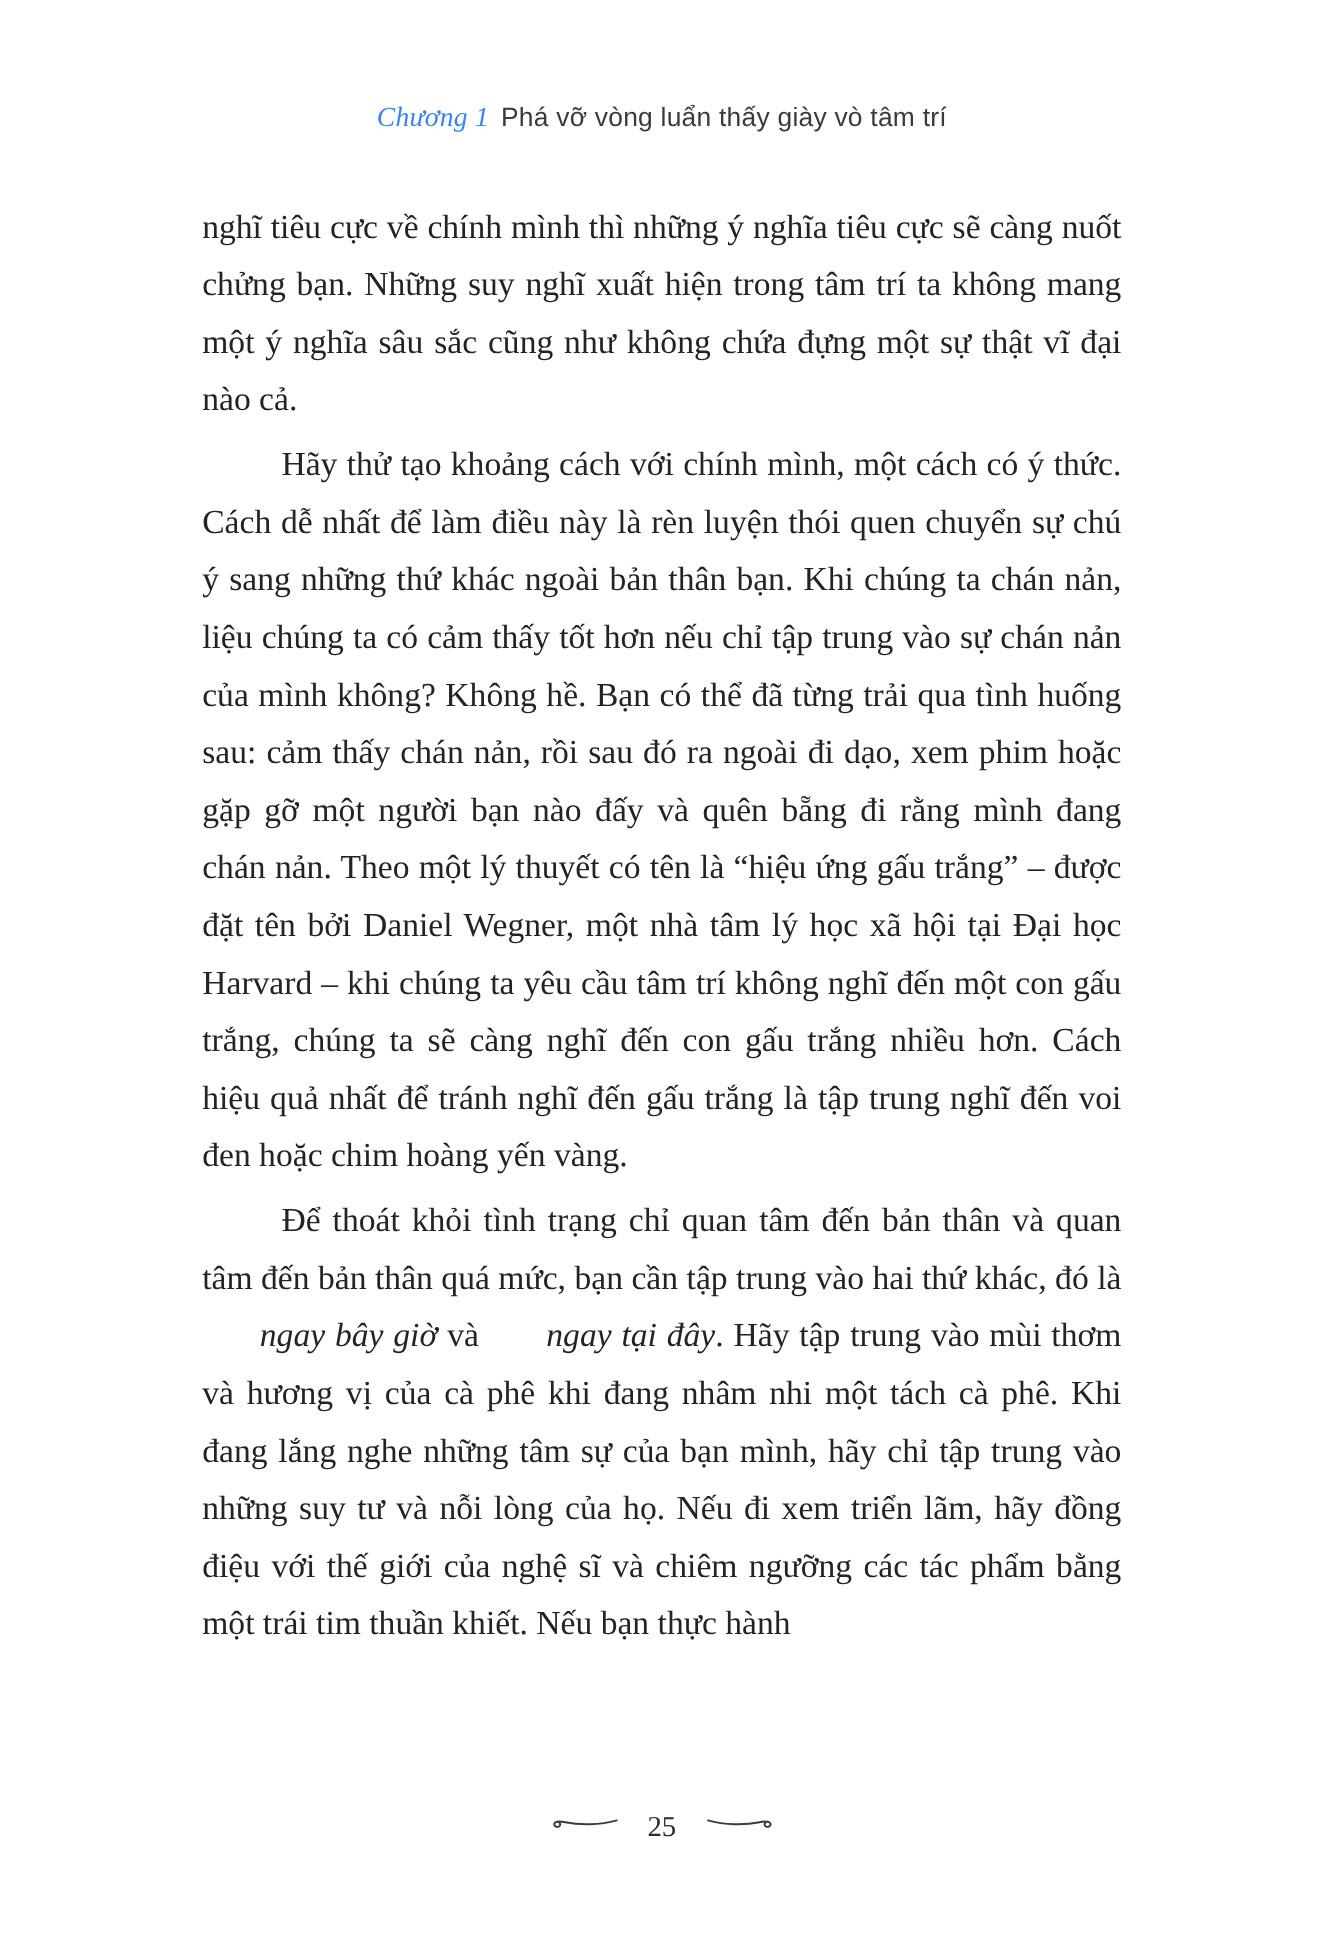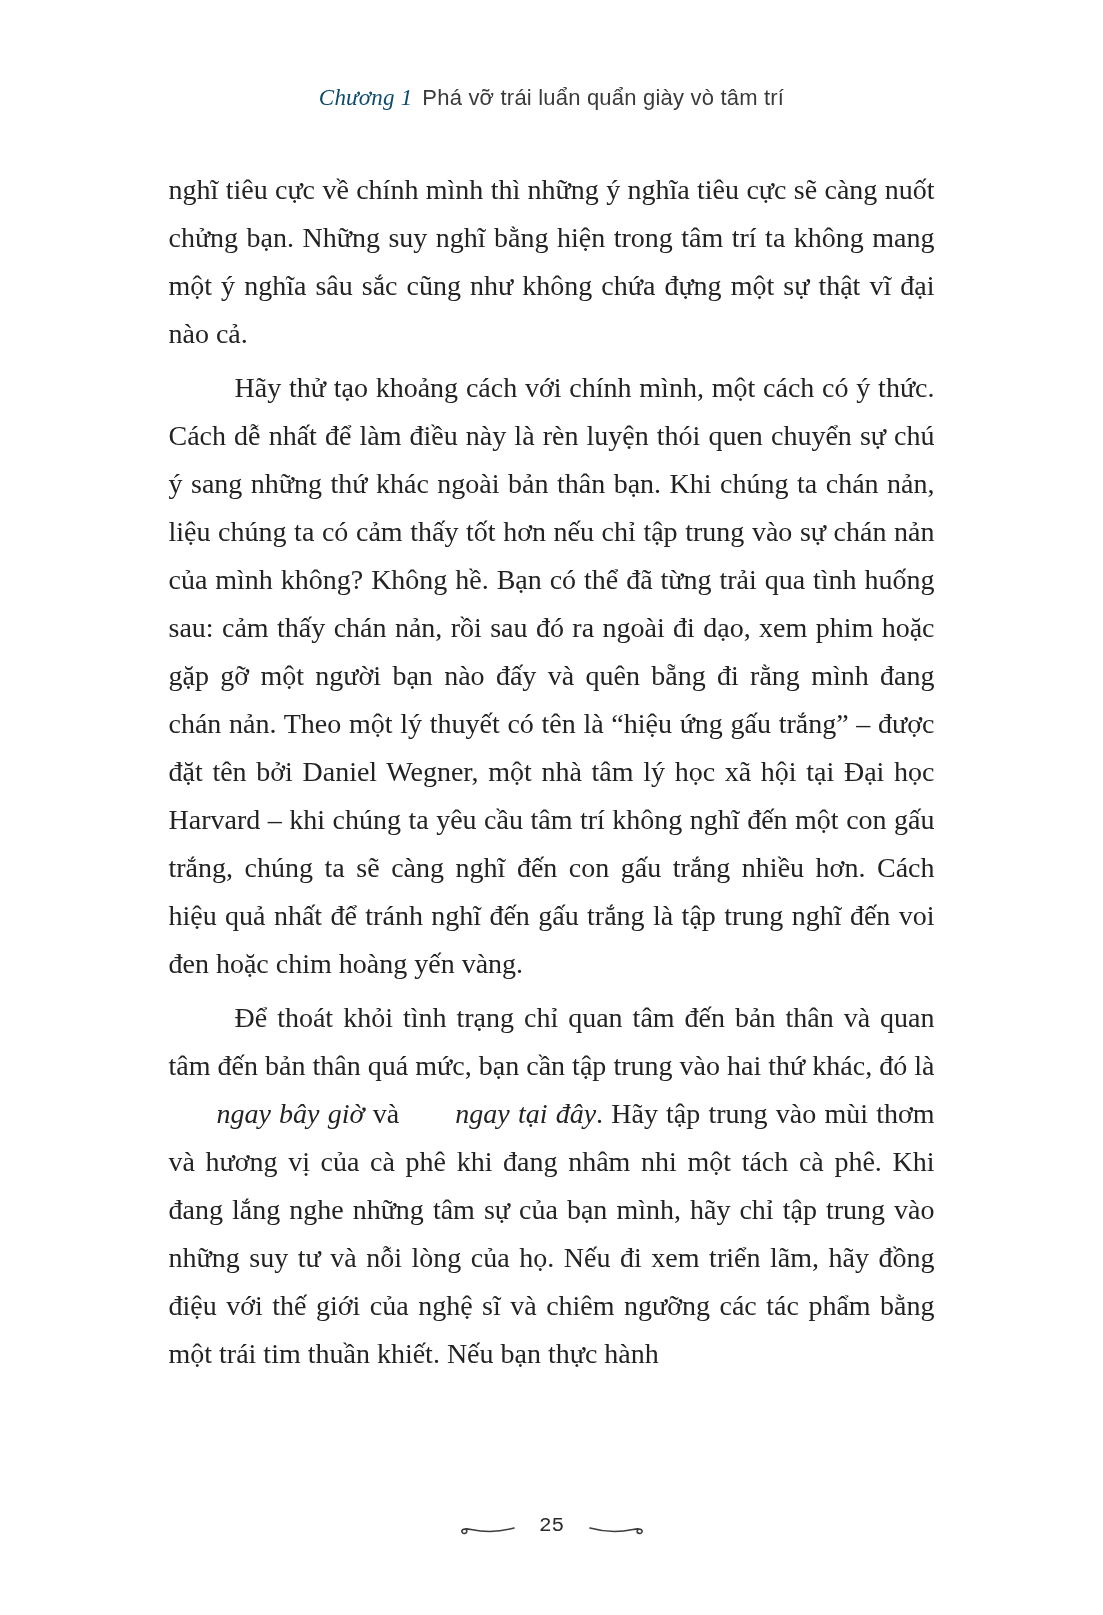--- a/index.html
+++ b/index.html
@@ -23,21 +23,21 @@
   .running-head {
     text-align: center;
     font-family: "Liberation Sans", sans-serif;
     font-size: 22px;
     line-height: 28px;
     color: #3a3a3a;
     letter-spacing: 0.2px;
   }
   .chapter-label {
     font-style: italic;
-    color: #0c4a6e;
+    color: #3b82f6;
     margin-right: 10px;
     font-family: "Liberation Serif", serif;
     font-size: 23px;
   }
   .chapter-title {
     color: #3a3a3a;
     font-weight: 400;
   }
   .body-text {
     width: 766px;
@@ -56,24 +56,24 @@
     text-indent: 0;
   }
   .para em {
     font-style: italic;
     margin-left: 48px;
   }
   .page-footer {
     margin-top: auto;
     display: flex;
     justify-content: center;
-    align-items: flex-end;
+    align-items: flex-start;
     gap: 18px;
-    font-family: Liberation Mono, monospace;
-    font-size: 21px;
+    font-family: Liberation Serif, serif;
+    font-size: 24px;
     color: #2b2b2b;
   }
   .flourish {
     display: inline-block;
     width: 60px;
     height: 16px;
   }
   .flourish svg {
     display: block;
   }
@@ -84,25 +84,25 @@
     min-width: 36px;
     text-align: center;
   }
 </style>
 </head>
 <body>
 
 <div class="page">
 
   <header class="running-head">
-    <span class="chapter-label">Chương 1</span><span class="chapter-title">Phá vỡ trái luẩn quẩn giày vò tâm trí</span>
+    <span class="chapter-label">Chương 1</span><span class="chapter-title">Phá vỡ vòng luẩn thấy giày vò tâm trí</span>
   </header>
 
   <main class="body-text">
-    <p class="para no-indent">nghĩ tiêu cực về chính mình thì những ý nghĩa tiêu cực sẽ càng nuốt chửng bạn. Những suy nghĩ bằng hiện trong tâm trí ta không mang một ý nghĩa sâu sắc cũng như không chứa đựng một sự thật vĩ đại nào cả.</p>
+    <p class="para no-indent">nghĩ tiêu cực về chính mình thì những ý nghĩa tiêu cực sẽ càng nuốt chửng bạn. Những suy nghĩ xuất hiện trong tâm trí ta không mang một ý nghĩa sâu sắc cũng như không chứa đựng một sự thật vĩ đại nào cả.</p>
 
     <p class="para">Hãy thử tạo khoảng cách với chính mình, một cách có ý thức. Cách dễ nhất để làm điều này là rèn luyện thói quen chuyển sự chú ý sang những thứ khác ngoài bản thân bạn. Khi chúng ta chán nản, liệu chúng ta có cảm thấy tốt hơn nếu chỉ tập trung vào sự chán nản của mình không? Không hề. Bạn có thể đã từng trải qua tình huống sau: cảm thấy chán nản, rồi sau đó ra ngoài đi dạo, xem phim hoặc gặp gỡ một người bạn nào đấy và quên bẵng đi rằng mình đang chán nản. Theo một lý thuyết có tên là “hiệu ứng gấu trắng” – được đặt tên bởi Daniel Wegner, một nhà tâm lý học xã hội tại Đại học Harvard – khi chúng ta yêu cầu tâm trí không nghĩ đến một con gấu trắng, chúng ta sẽ càng nghĩ đến con gấu trắng nhiều hơn. Cách hiệu quả nhất để tránh nghĩ đến gấu trắng là tập trung nghĩ đến voi đen hoặc chim hoàng yến vàng.</p>
 
     <p class="para"><span>Để thoát khỏi tình trạng chỉ quan tâm đến bản thân và quan tâm đến bản thân quá mức, bạn cần tập trung vào hai thứ khác, đó là </span><em>ngay bây giờ</em><span> và </span><em>ngay tại đây</em><span>. Hãy tập trung vào mùi thơm và hương vị của cà phê khi đang nhâm nhi một tách cà phê. Khi đang lắng nghe những tâm sự của bạn mình, hãy chỉ tập trung vào những suy tư và nỗi lòng của họ. Nếu đi xem triển lãm, hãy đồng điệu với thế giới của nghệ sĩ và chiêm ngưỡng các tác phẩm bằng một trái tim thuần khiết. Nếu bạn thực hành</span></p>
   </main>
 
   <footer class="page-footer">
     <span class="flourish left">
       <svg width="60" height="16" viewBox="0 0 60 16" aria-hidden="true">
         <path d="M58 7 C 44 11, 27 11, 15 8.5 C 8.5 7, 5 8.5, 6 11 C 7 13.4, 11.2 12.6, 10.8 10 C 10.5 7.8, 7.4 7.6, 6.2 9.4" fill="none" stroke="#3c3c3c" stroke-width="1.6" stroke-linecap="round"></path>

